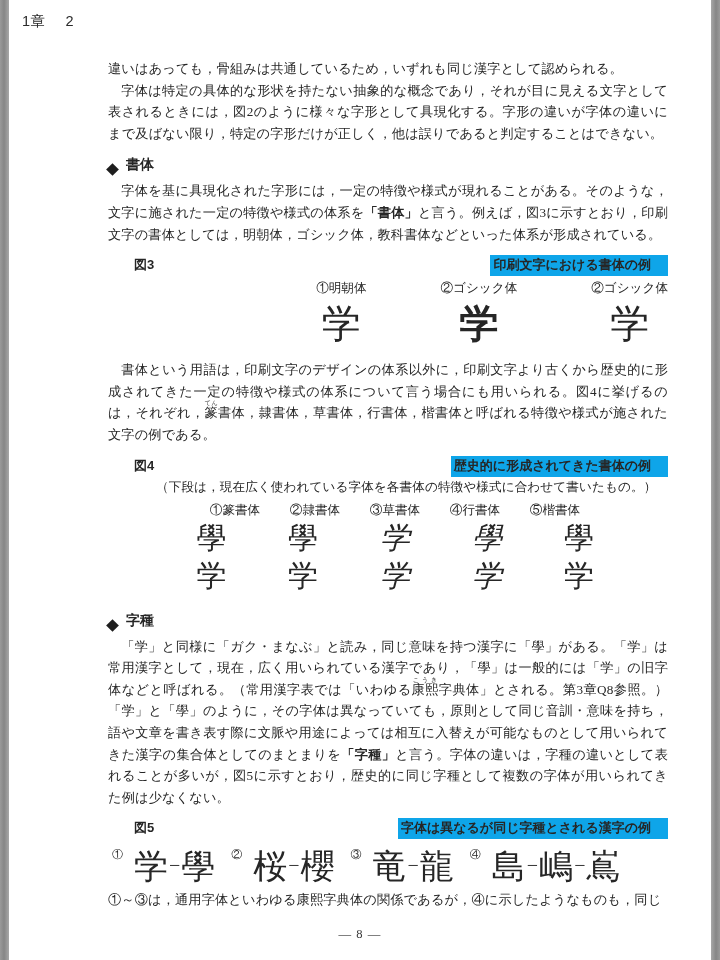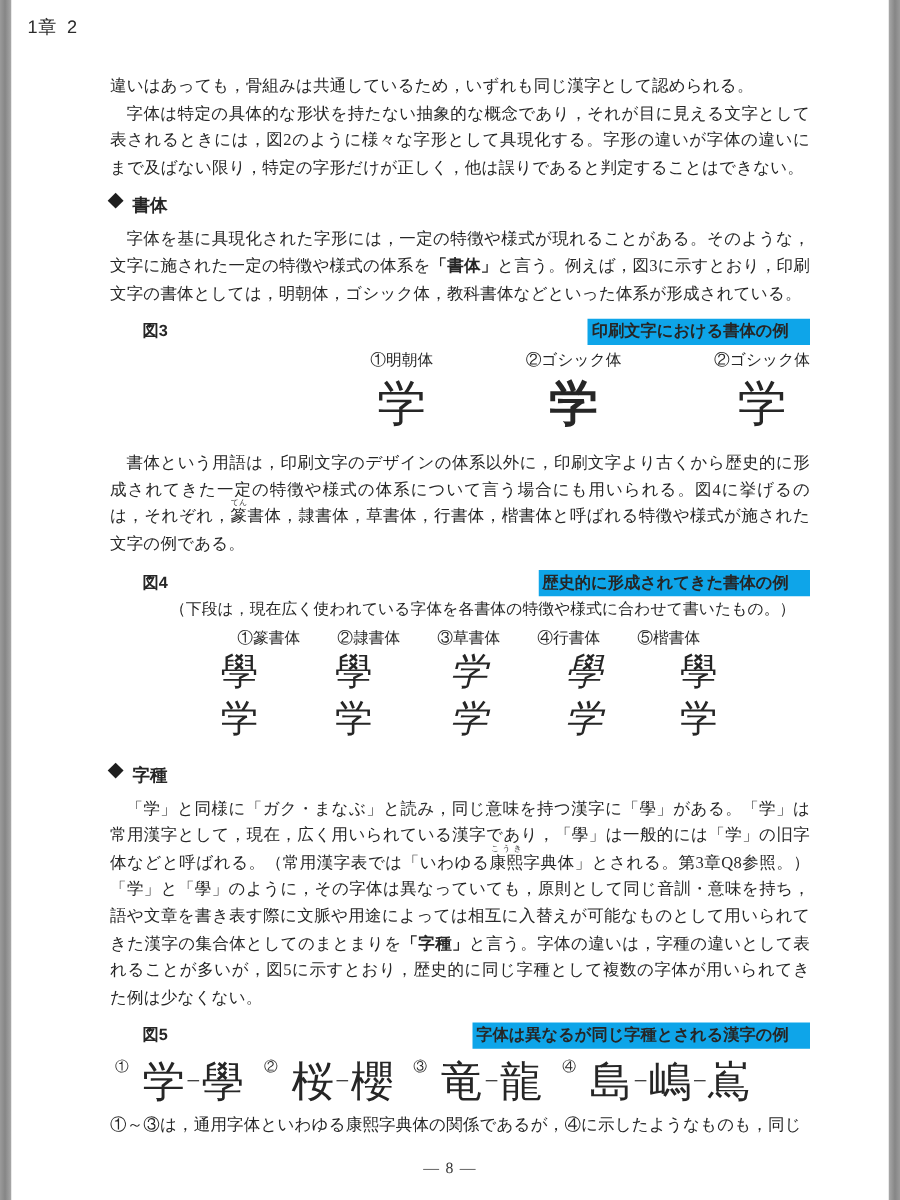--- a/index.html
+++ b/index.html
@@ -29,25 +29,25 @@
 
   .running-head {
     position: absolute;
     top: 12px;
     left: 22px;
     font-size: 14.5px;
     letter-spacing: 0.5px;
     color: #2b2b2b;
     font-family: "Liberation Sans", "DejaVu Sans", sans-serif;
   }
-  .running-head .chap { margin-right: 8px; }
+  .running-head .chap { margin-right: 20px; }
 
   .content {
     position: absolute;
-    left: 88px;
+    left: 108px;
     top: 58px;
     width: 560px;
   }
 
   p.body {
     margin: 0 0 0 0;
     font-size: 13.2px;
     line-height: 21.6px;
     text-align: justify;
     text-justify: inter-character;
@@ -67,21 +67,21 @@
     color: #3a3a3a;
   }
 
   
   .sec-head {
     font-family: "Liberation Sans", "DejaVu Sans", sans-serif;
     font-weight: bold;
     font-size: 14px;
     margin: 12px 0 6px 0;
     display: flex;
-    align-items: flex-start;
+    align-items: flex-end;
     gap: 9px;
   }
   .diamond {
     display: inline-block;
     width: 9px;
     height: 9px;
     background: #1e1e1e;
     transform: rotate(45deg);
     flex: none;
   }

